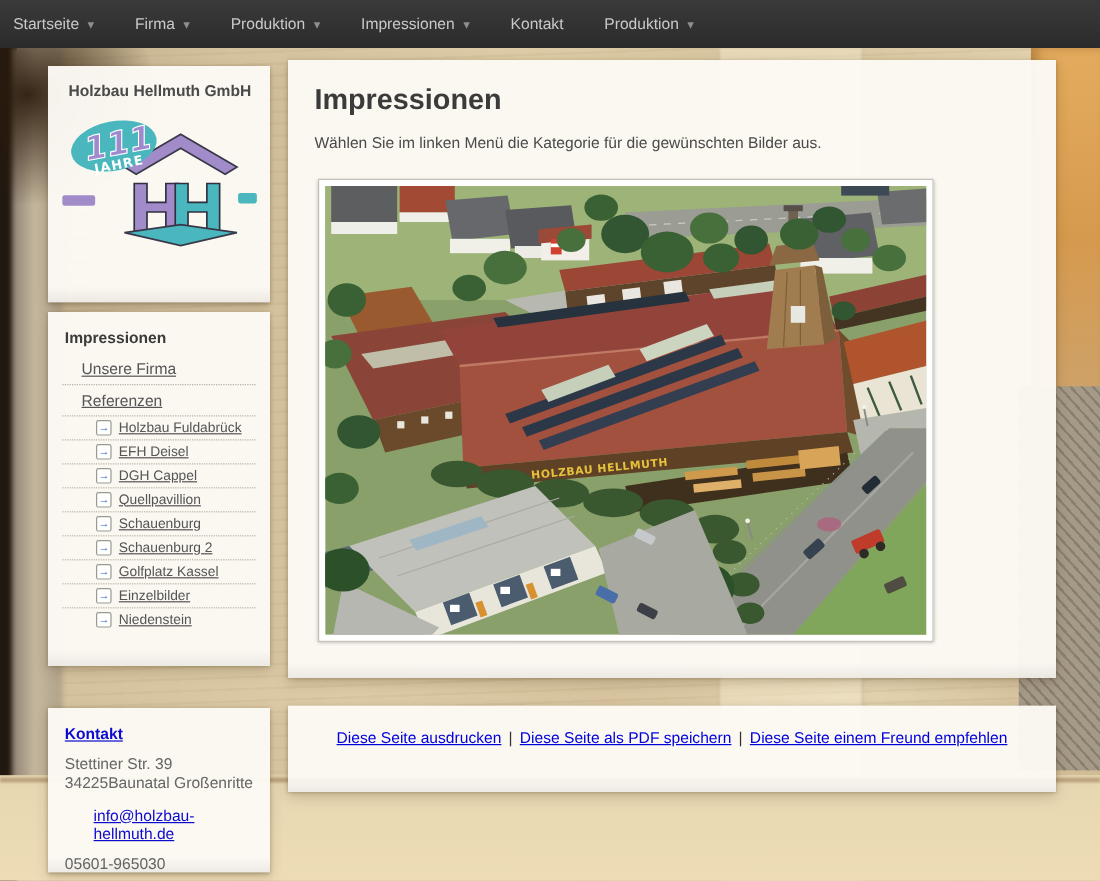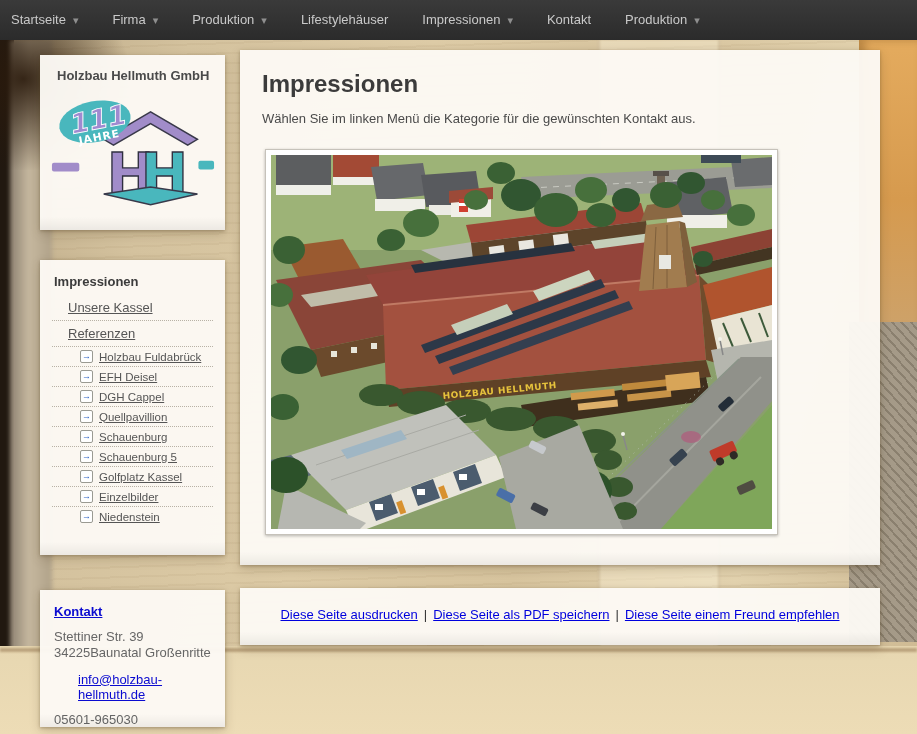--- a/index.html
+++ b/index.html
@@ -35,25 +35,25 @@
   #navbar{position:absolute;left:0;top:0;width:917px;height:40px;z-index:3;
     background:linear-gradient(#3a3a3a,#2b2b2b);display:flex;align-items:center;}
   .nav-item{padding:0 17px;line-height:40px;color:#c9c9c9;font-size:13px;cursor:pointer;white-space:nowrap;}
   .nav-item:first-child{padding-left:11px;}
   .caret:after{content:"▾";font-size:11px;color:#8f8f8f;margin-left:7px;}
   
   .panel{position:absolute;background:rgba(252,249,244,.97);z-index:2;
     box-shadow:0 1px 3px rgba(80,60,30,.35),0 4px 10px rgba(80,60,30,.22);}
   .panel:after{content:"";position:absolute;left:0;right:0;bottom:0;height:13px;pointer-events:none;
     background:linear-gradient(rgba(0,0,0,0),rgba(0,0,0,.06));}
-  #logo-box{left:40px;top:55px;width:185px;height:175px;}
+  #logo-box{left:40px;top:55px;width:185px;height:197px;}
   #menu-box{left:40px;top:260px;width:185px;min-height:295px;}
   #contact-box{left:40px;top:590px;width:185px;height:137px;}
   #main-panel{left:240px;top:50px;width:640px;height:515px;}
-  #footer-panel{left:240px;top:588px;width:640px;height:57px;text-align:center;}
+  #footer-panel{left:240px;top:588px;width:640px;height:72px;text-align:center;}
   
   #brand-title{font-size:13px;font-weight:bold;color:#4a4a4a;padding:13px 0 2px 17px;}
   #brand-logo{display:block;margin:4px auto 0 auto;}
   
   #menu-box .inner{padding:12px 12px 10px 12px;font-size:13px;}
   #menu-header{font-weight:bold;color:#3b3b3b;padding:2px 0 6px 2px;}
   .mrow{border-bottom:1px dotted #b8b2a6;}
   .mrow:last-child{border-bottom:none;}
   .toplink-row{padding:5px 0 5px 16px;}
   .sub-row{padding:3px 0 3px 28px;font-size:11.5px;display:flex;align-items:center;}
@@ -91,21 +91,20 @@
   <div class="bg-plank-orange"></div>
     <div class="bg-rough"></div>
   <div class="bg-bottom"></div>
     <div class="bg-seam"></div>
 </div>
 
 <div id="navbar">
   <div class="nav-item"><span>Startseite</span><span class="caret"></span></div>
   <div class="nav-item"><span>Firma</span><span class="caret"></span></div>
   <div class="nav-item"><span>Produktion</span><span class="caret"></span></div>
-  <div class="nav-item"><span>Lifestylehäuser</span></div>
   <div class="nav-item"><span>Impressionen</span><span class="caret"></span></div>
   <div class="nav-item"><span>Kontakt</span></div>
   <div class="nav-item"><span>Produktion</span><span class="caret"></span></div>
 </div>
 
 <div id="logo-box" class="panel">
   <div id="brand-title">Holzbau Hellmuth GmbH</div>
   <svg id="brand-logo" width="166" height="122" viewBox="0 0 170 122">
     <rect x="2" y="74" width="28" height="9" rx="2" fill="#a18cc9"></rect>
     <rect x="152" y="72" width="16" height="9" rx="2" fill="#49b7bd"></rect>
@@ -119,21 +118,21 @@
       <ellipse cx="46" cy="32" rx="37" ry="21" fill="#49b7bd"></ellipse>
       <text x="21" y="40" font-family="DejaVu Sans, sans-serif" font-weight="bold" font-style="italic" font-size="28" fill="#9f8ad0" stroke="#ffffff" stroke-width="0.9">111</text>
       <text x="26" y="52" font-family="DejaVu Sans, sans-serif" font-weight="bold" font-size="11" letter-spacing="1" fill="#ffffff">JAHRE</text>
     </g>
   </svg>
 </div>
 
 <div id="menu-box" class="panel">
   <div class="inner">
     <div id="menu-header">Impressionen</div>
-    <div class="mrow toplink-row"><a class="tlink">Unsere Kassel</a></div>
+    <div class="mrow toplink-row"><a class="tlink">Unsere Firma</a></div>
     <div class="mrow toplink-row"><a class="tlink">Referenzen</a></div>
     <div class="mrow sub-row">
         <span class="aricon"></span>
         <a class="slink">Holzbau Fuldabrück</a>
       </div>
     <div class="mrow sub-row">
         <span class="aricon"></span>
         <a class="slink">EFH Deisel</a>
       </div>
     <div class="mrow sub-row">
@@ -143,21 +142,21 @@
     <div class="mrow sub-row">
         <span class="aricon"></span>
         <a class="slink">Quellpavillion</a>
       </div>
     <div class="mrow sub-row">
         <span class="aricon"></span>
         <a class="slink">Schauenburg</a>
       </div>
     <div class="mrow sub-row">
         <span class="aricon"></span>
-        <a class="slink">Schauenburg 5</a>
+        <a class="slink">Schauenburg 2</a>
       </div>
     <div class="mrow sub-row">
         <span class="aricon"></span>
         <a class="slink">Golfplatz Kassel</a>
       </div>
     <div class="mrow sub-row">
         <span class="aricon"></span>
         <a class="slink">Einzelbilder</a>
       </div>
     <div class="mrow sub-row">
@@ -172,21 +171,21 @@
     <a id="contact-header" class="bluelink">Kontakt</a>
     <div class="addr">Stettiner Str. 39</div>
     <div class="addr">34225Baunatal Großenritte</div>
     <a id="contact-email" class="bluelink">info@holzbau-hellmuth.de</a>
     <div>05601-965030</div>
   </div>
 </div>
 
 <div id="main-panel" class="panel">
   <h1 id="page-title">Impressionen</h1>
-  <p id="page-intro">Wählen Sie im linken Menü die Kategorie für die gewünschten Kontakt aus.</p>
+  <p id="page-intro">Wählen Sie im linken Menü die Kategorie für die gewünschten Bilder aus.</p>
 
   <div id="photo-frame">
     <svg width="501" height="374" viewBox="0 0 501 374">
 
       <rect x="0" y="0" width="501" height="374" fill="#8aa06b"></rect>
       <rect x="0" y="0" width="501" height="95" fill="#9db377"></rect>
 
       <g>
         <polygon points="250,22 501,10 501,33 255,44" fill="#9b9c94"></polygon>
         <line x1="258" y1="33" x2="501" y2="21" stroke="#c9cac2" stroke-width="1" stroke-dasharray="6,6"></line>

